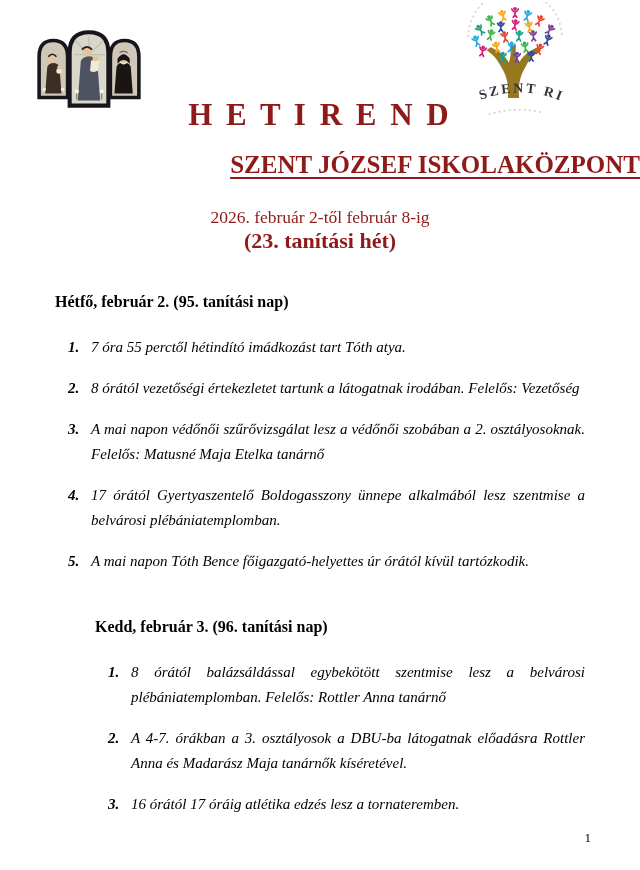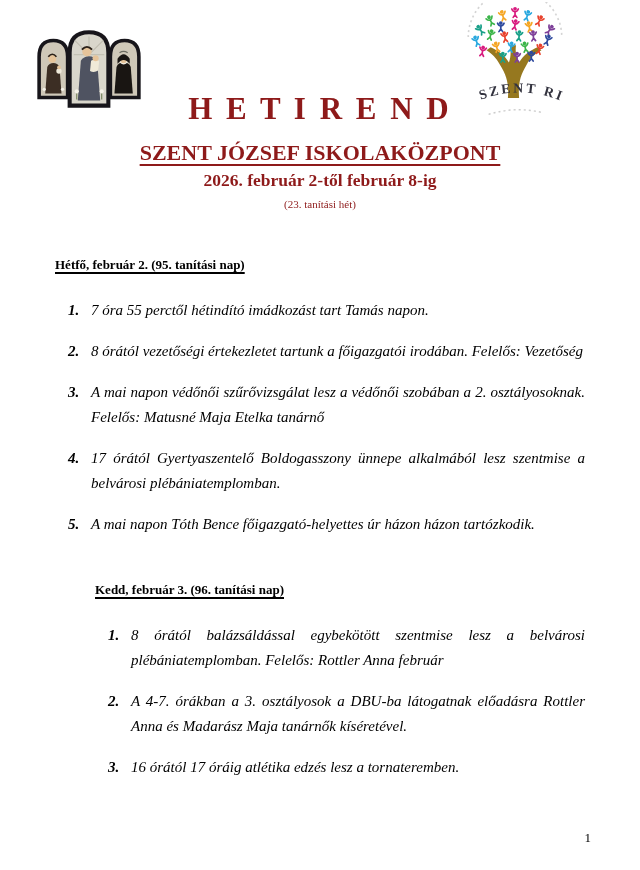--- a/index.html
+++ b/index.html
@@ -13,39 +13,39 @@
     font-family:"Liberation Serif", serif;
     color:var(--ink);
     overflow:hidden;
   }
   
   .triptych { position:absolute; left:33px; top:26px; width:112px; height:90px; }
   .logo { position:absolute; left:452px; top:2px; width:122px; height:118px; }
   
   .header { padding-top:80px; text-align:center; }
   h1.title {
-    margin:12px; font-size:31px; line-height:34px; font-weight:bold;
+    margin:18px; font-size:31px; line-height:34px; font-weight:bold;
     letter-spacing:3px; color:var(--accent);
   }
   h2.school {
-    margin:6px 0 0 0; font-size:22px; line-height:30px; font-weight:bold;
+    margin:6px 0 0 0; font-size:25px; line-height:30px; font-weight:bold;
     color:var(--accent);
-    text-decoration:underline; text-decoration-thickness:2px; text-underline-offset:4px;
+    text-decoration:underline; text-decoration-thickness:2px; text-underline-offset:4px;text-align:right;
   }
   .daterange {
-    font-size:17.5px; line-height:24px; font-weight:bold; color:var(--accent);
-  }
-  .weeklabel { font-size:11px; line-height:24px; font-weight:normal; color:var(--accent); }
+    margin-top:25px; font-size:17.5px; line-height:24px; font-weight:normal; color:var(--accent);
+  }
+  .weeklabel { font-size:22px; line-height:24px; font-weight:bold; color:var(--accent); }
   
   .content { margin:38px 55px 0 55px; }
   section.day { margin:0; }
   section.day + section.day { margin-top:42px;margin-left:40px; }
   h3.day-heading {
-    margin:0 0 23px 0; font-size:13px; line-height:21px; font-weight:bold; color:#000;
-    text-decoration:underline; text-decoration-thickness:1.5px; text-underline-offset:3px;
+    margin:0 0 23px 0; font-size:16px; line-height:21px; font-weight:bold; color:#000;
+    text-decoration-thickness:1.5px; text-underline-offset:3px;
   }
   .item {
     position:relative; padding-left:36px; margin-bottom:16px;
     font-style:italic; font-size:15px; line-height:25px;
     text-align:justify; color:#000;
   }
   .item .num {
     position:absolute; left:13px; top:0;
     font-weight:bold; font-style:italic;
   }
@@ -242,28 +242,28 @@
   <header class="header">
     <h1 class="title">H E T I R E N D</h1>
     <h2 class="school">SZENT JÓZSEF ISKOLAKÖZPONT</h2>
     <div class="daterange">2026. február 2-től február 8-ig</div>
     <div class="weeklabel">(23. tanítási hét)</div>
   </header>
 
   <main class="content" id="sections">
       <section class="day">
         <h3 class="day-heading">Hétfő, február 2. (95. tanítási nap)</h3>
-        <div class="item"><span class="num">1.</span><span class="b">7 óra 55 perctől</span><span> hétindító imádkozást tart Tamás napon.</span></div>
-        <div class="item"><span class="num">2.</span><span class="b">8 órától</span><span> vezetőségi értekezletet tartunk a főigazgatói irodában. </span><span class="b">Felelős:</span><span> Vezetőség</span></div>
+        <div class="item"><span class="num">1.</span><span class="b">7 óra 55 perctől</span><span> hétindító imádkozást tart Tóth atya.</span></div>
+        <div class="item"><span class="num">2.</span><span class="b">8 órától</span><span> vezetőségi értekezletet tartunk a látogatnak irodában. </span><span class="b">Felelős:</span><span> Vezetőség</span></div>
         <div class="item"><span class="num">3.</span><span class="b">A mai napon</span><span> védőnői szűrővizsgálat lesz a védőnői szobában a 2. osztályosoknak. </span><span class="b">Felelős:</span><span> Matusné Maja Etelka tanárnő</span></div>
         <div class="item"><span class="num">4.</span><span class="b">17 órától</span><span> Gyertyaszentelő Boldogasszony ünnepe alkalmából lesz szentmise a belvárosi plébániatemplomban.</span></div>
-        <div class="item"><span class="num">5.</span><span class="b">A mai napon</span><span> Tóth Bence főigazgató-helyettes úr házon házon tartózkodik.</span></div>
+        <div class="item"><span class="num">5.</span><span class="b">A mai napon</span><span> Tóth Bence főigazgató-helyettes úr órától kívül tartózkodik.</span></div>
       </section>
       <section class="day">
         <h3 class="day-heading">Kedd, február 3. (96. tanítási nap)</h3>
-        <div class="item"><span class="num">1.</span><span class="b">8 órától</span><span> balázsáldással egybekötött szentmise lesz a belvárosi plébániatemplomban. </span><span class="b">Felelős:</span><span> Rottler Anna február</span></div>
+        <div class="item"><span class="num">1.</span><span class="b">8 órától</span><span> balázsáldással egybekötött szentmise lesz a belvárosi plébániatemplomban. </span><span class="b">Felelős:</span><span> Rottler Anna tanárnő</span></div>
         <div class="item"><span class="num">2.</span><span class="b">A 4-7. órákban</span><span> a 3. osztályosok a DBU-ba látogatnak előadásra Rottler Anna és Madarász Maja tanárnők kíséretével.</span></div>
         <div class="item"><span class="num">3.</span><span class="b">16 órától 17 óráig</span><span> atlétika edzés lesz a tornateremben.</span></div>
       </section>
     </main>
 
   <div class="pagenum">1</div>
 </div>
 
 </body></html>

